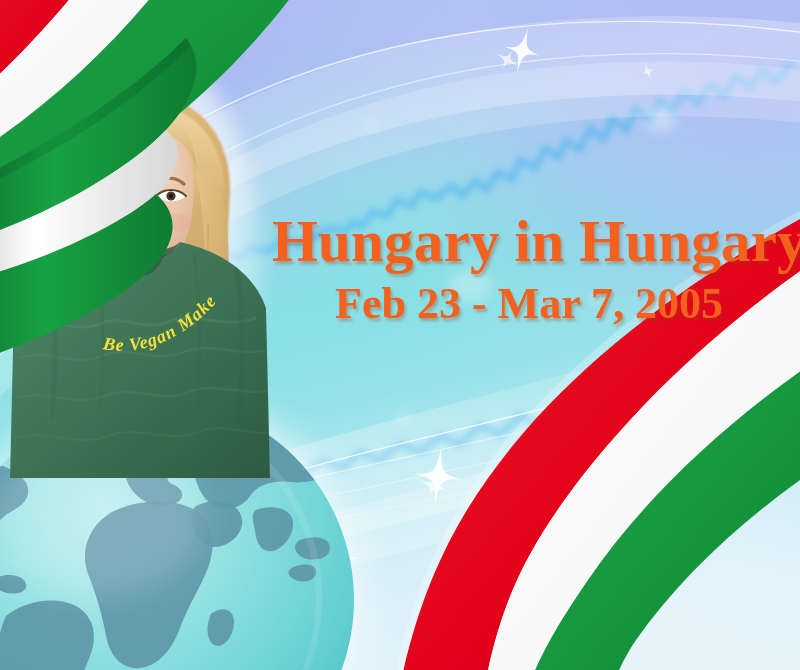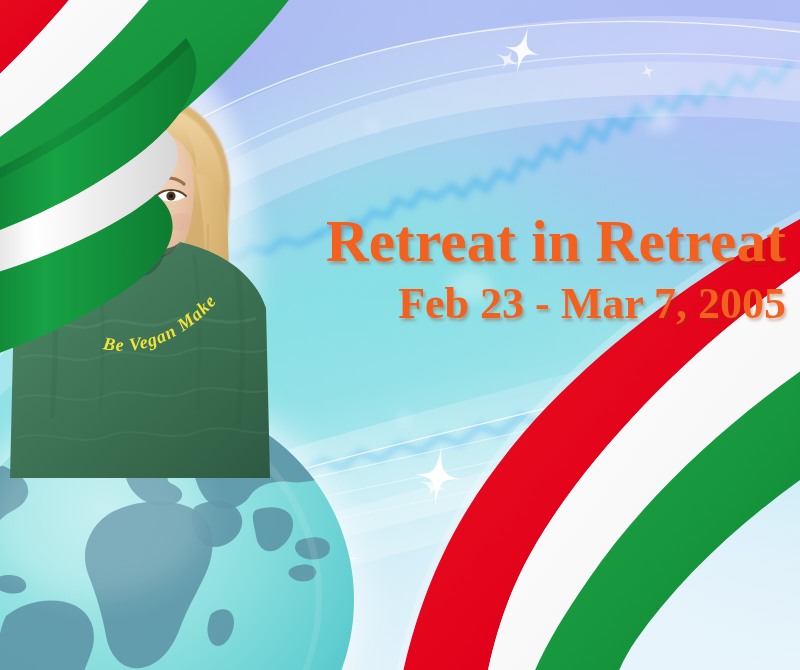--- a/index.html
+++ b/index.html
@@ -85,20 +85,21 @@
   }
   #date-line {
     font-family: "Liberation Serif", serif;
     font-weight: bold;
     font-size: 44px;
     line-height: 1.0;
     margin-top: 11px;
     color: #f4601e;
     text-shadow: 2px 3px 3px rgba(150,60,20,0.34);
     white-space: nowrap;
+    text-align: center;
   }
 </style>
 </head>
 <body>
 
 <div id="poster">
 
   <div class="layer" id="bg-base"></div>
   <div class="layer" id="bg-wash"></div>
 
@@ -453,17 +454,17 @@
 
       <path d="M 860,440 C 766,498 688,566 636,640 C 618,666 606,700 600,730
                L 516,730 C 526,680 548,638 588,580 C 652,486 752,398 860,332 Z" fill="url(#greenSh)"></path>
 
       <path d="M 860,188 C 724,254 596,344 514,444 C 452,520 412,600 392,730 L 386,730
                C 404,598 446,514 508,438 C 592,336 722,246 860,180 Z" fill="#ffffff" opacity="0.25"></path>
     </g>
   </svg>
 
   <div id="headline">
-    <div id="title-line">Retreat in Retreat</div>
+    <div id="title-line">Hungary in Hungary</div>
     <div id="date-line">Feb 23 - Mar 7, 2005</div>
   </div>
 
 </div>
 
 </body></html>

